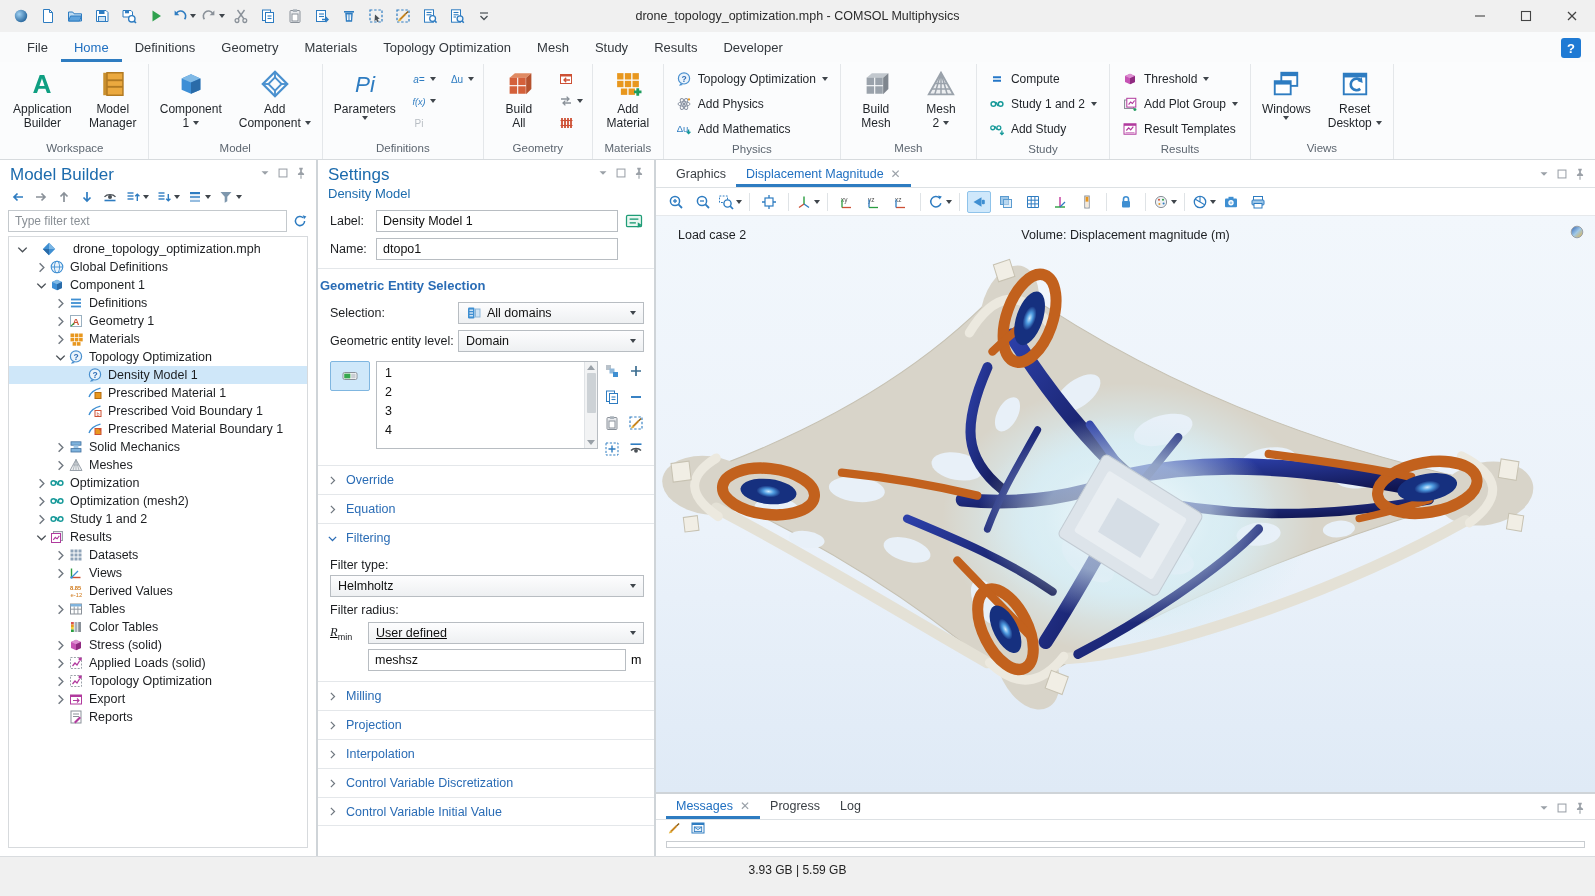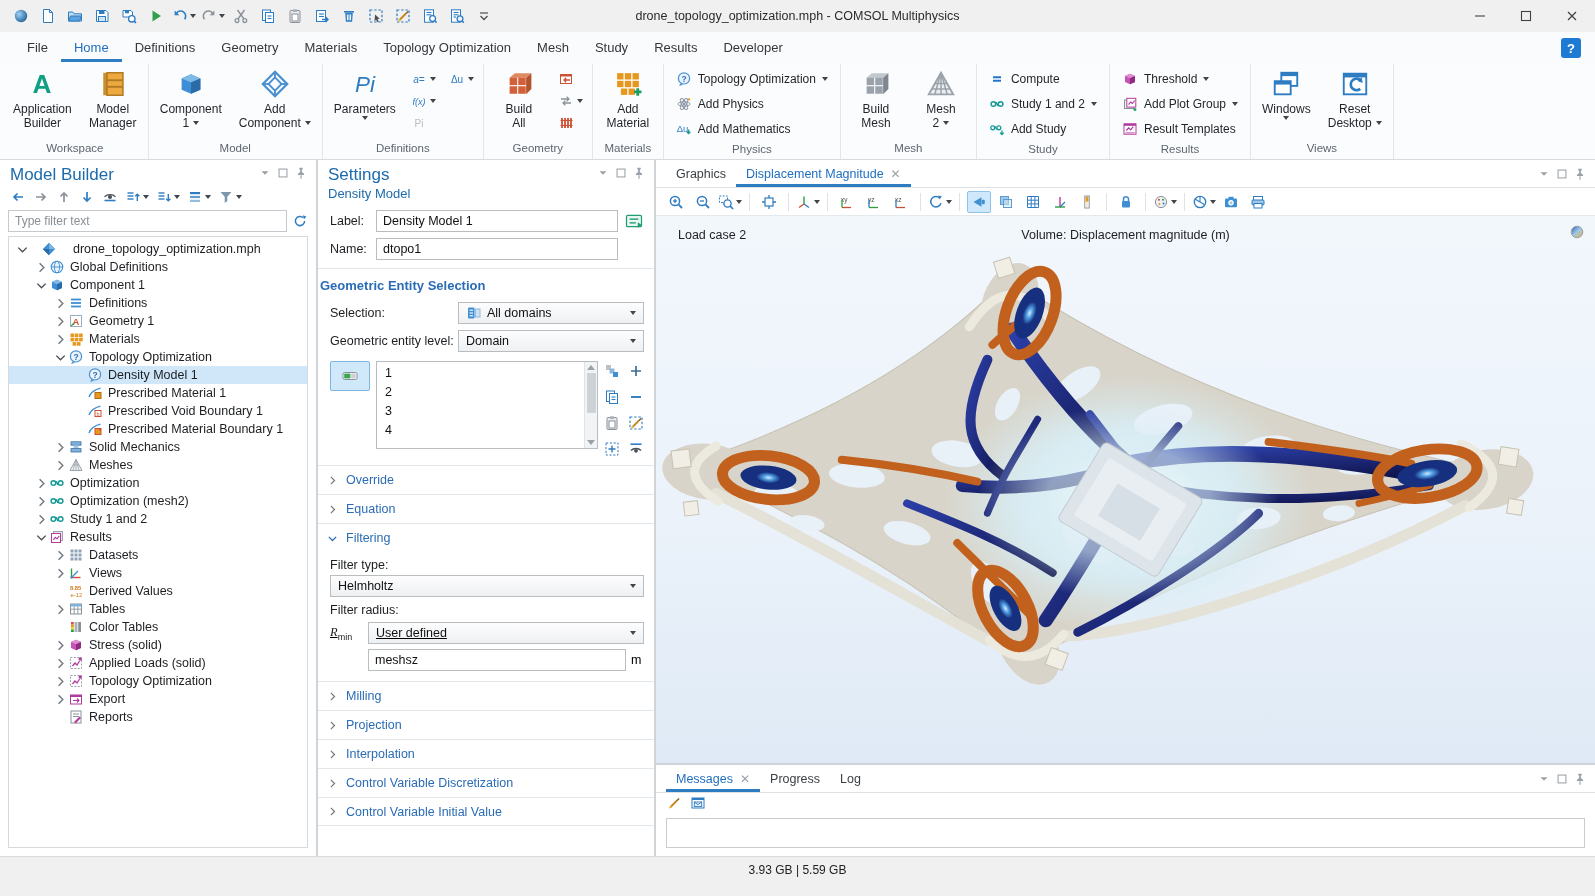--- a/index.html
+++ b/index.html
@@ -100,21 +100,21 @@
   #gtoolbar{height:28px;background:#fff;display:flex;align-items:center;padding:0 8px;gap:3px;border-bottom:1px solid #e6e9ec;}
   .gbtn{width:24px;height:22px;display:flex;align-items:center;justify-content:center;gap:2px;border-radius:2px;border:1px solid transparent;}
   .gbtn.on{background:#cfe8fb;border-color:#8fc3ea;}
   .vsep{width:1px;height:18px;background:#dfe3e6;margin:0 4px;}
   #canvas{flex:1;position:relative;background:linear-gradient(180deg,#f2f7fc 0%,#ebf2fa 55%,#dfeaf6 100%);min-height:0;}
   #ann-left{position:absolute;left:22px;top:12px;font-size:12.5px;color:#1c1e21;}
   #ann-center{position:absolute;left:0;right:0;top:12px;text-align:center;font-size:12.5px;color:#1c1e21;}
   #corner-ic{position:absolute;right:10px;top:8px;}
   #drone{position:absolute;inset:0;width:100%;height:100%;}
   
-  #messages{height:93px;border-top:2px solid #cfd4d8;background:#fff;display:flex;flex-direction:column;}
+  #messages{height:64px;border-top:2px solid #cfd4d8;background:#fff;display:flex;flex-direction:column;}
   #msg-tools{height:24px;display:flex;align-items:center;gap:8px;padding:0 10px;}
   #msg-box{margin:1px 10px 8px;border:1px solid #c9cdd1;height:30px;background:#fff;}
   
   #statusbar{height:40px;background:#f0f0f0;border-top:1px solid #d9dcdf;display:flex;justify-content:center;padding-top:6px;font-size:12px;color:#222;}
 </style>
 </head>
 <body>
 
 <div id="titlebar">
   <div id="qat">

